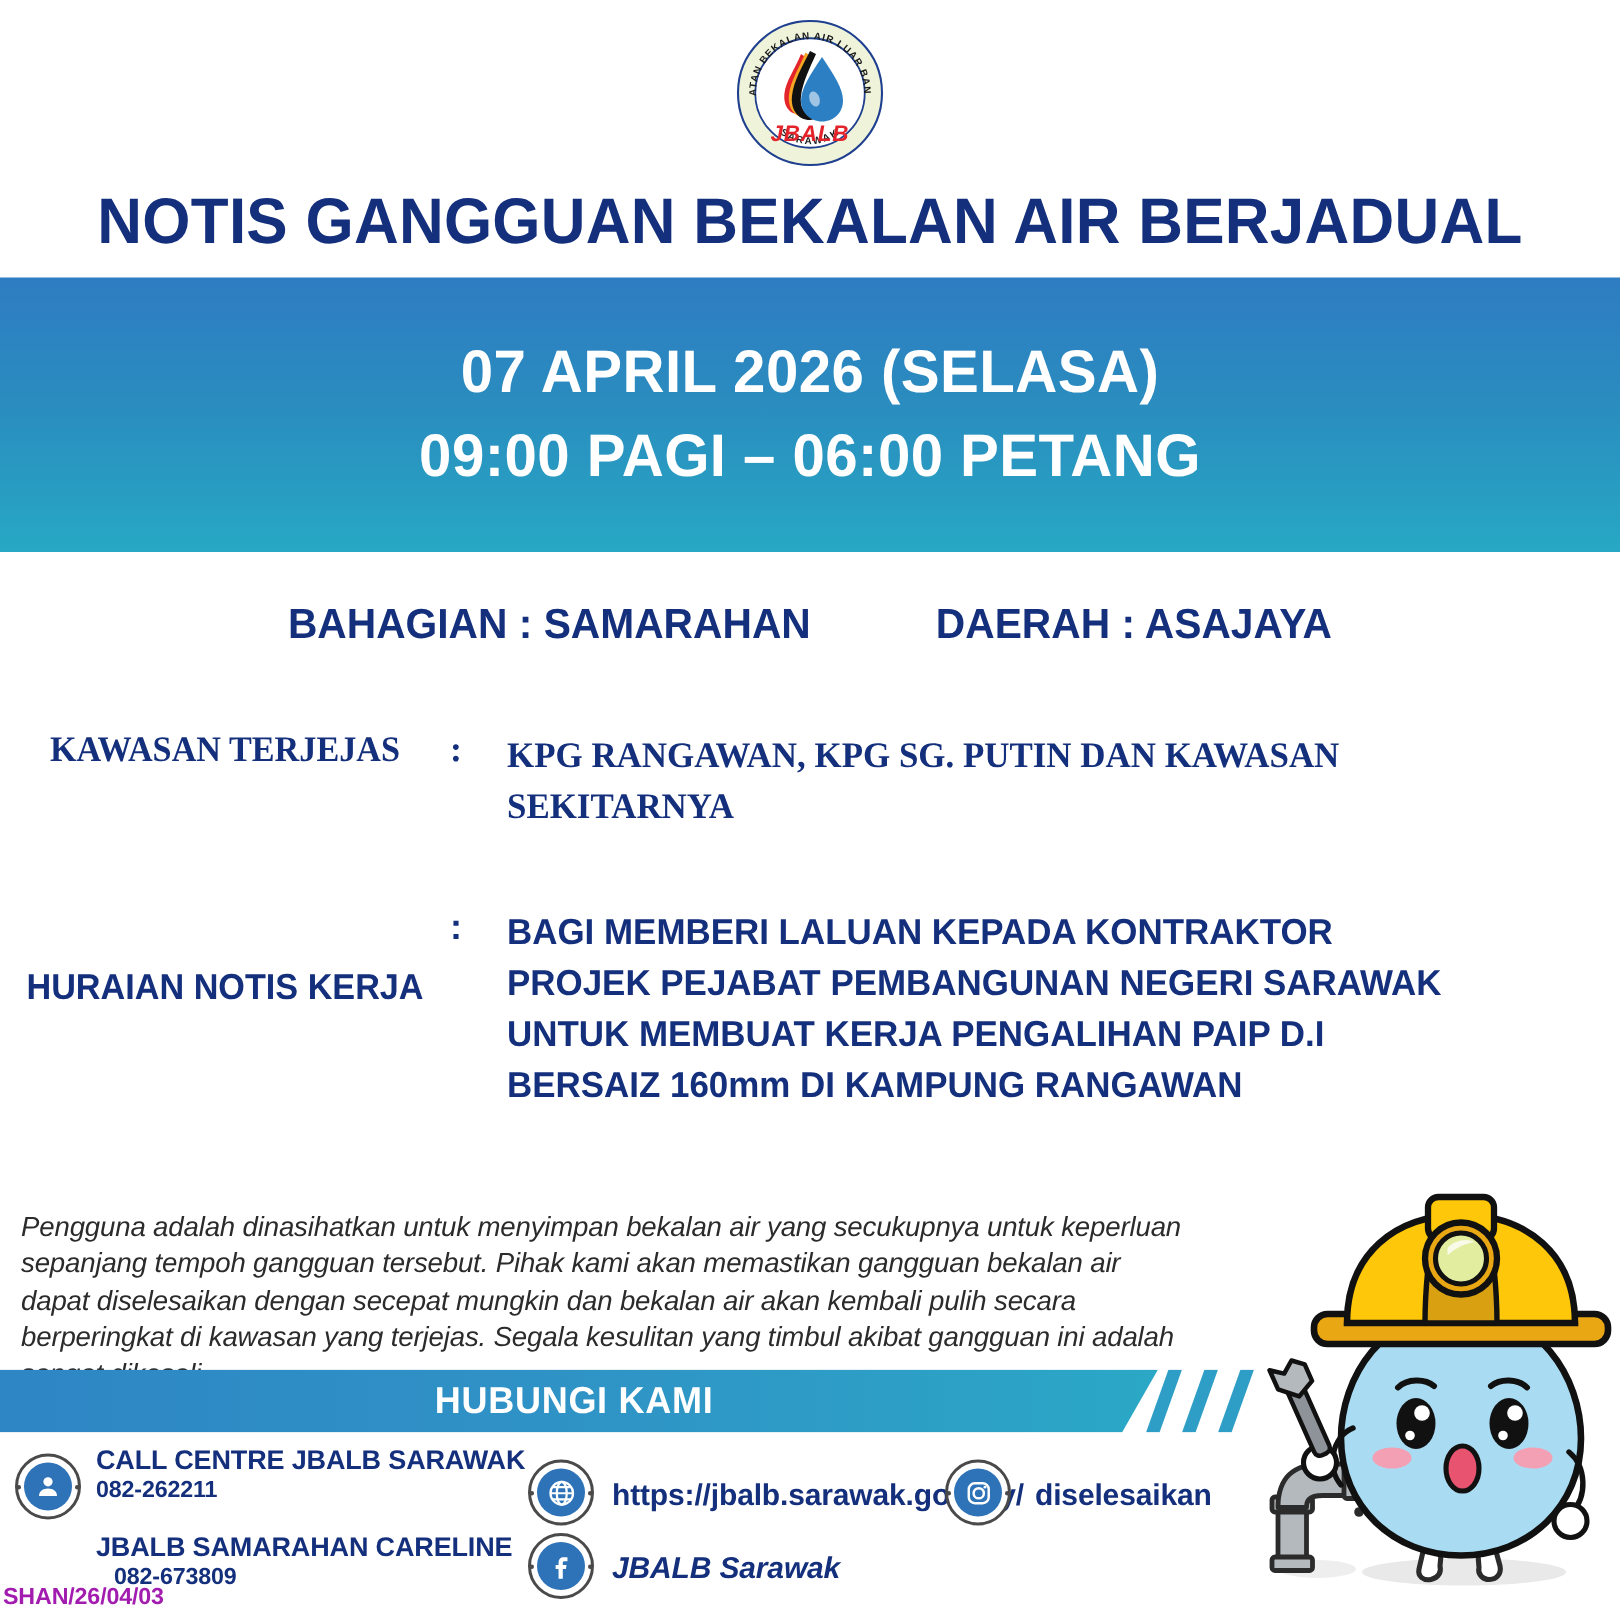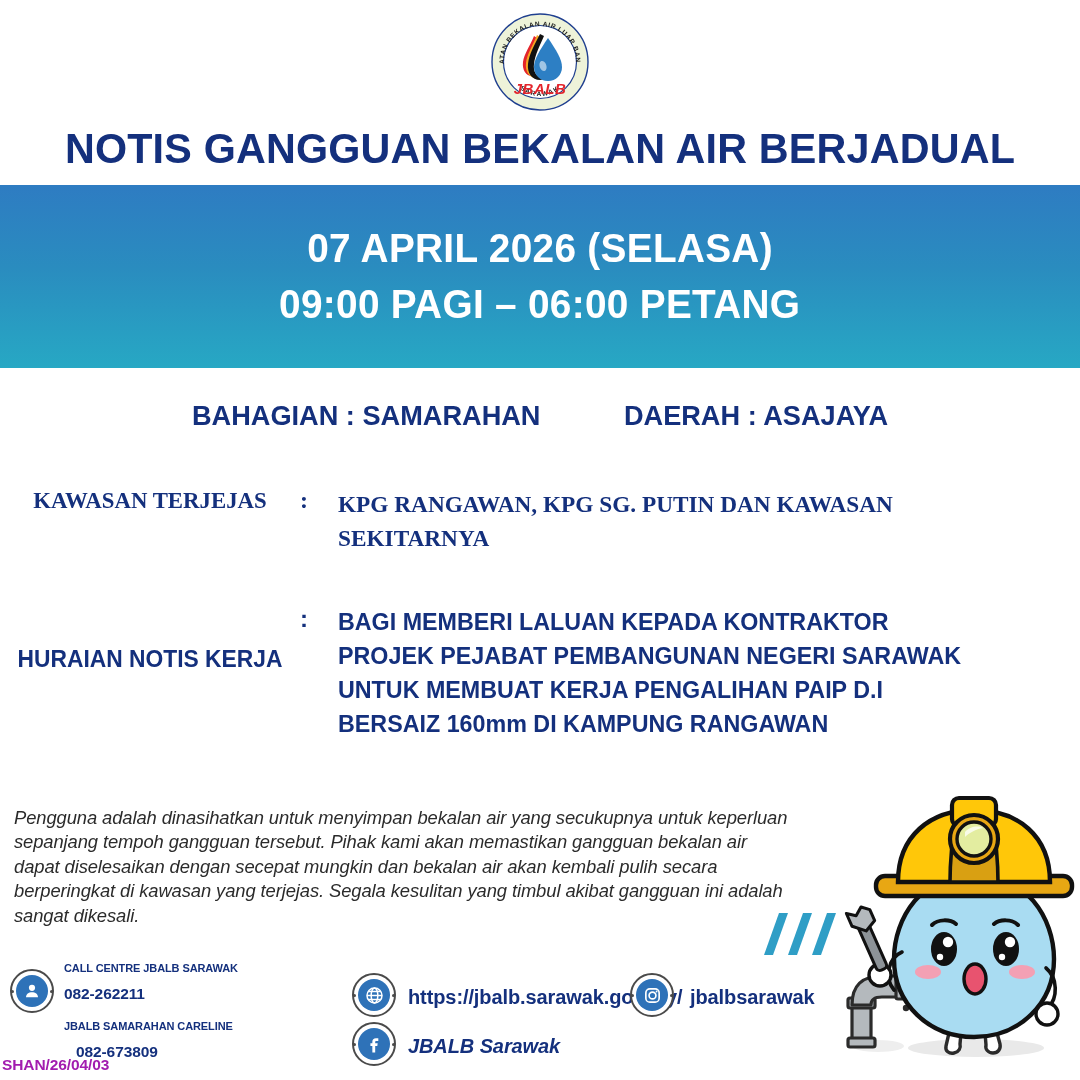--- a/index.html
+++ b/index.html
@@ -25,21 +25,21 @@
     font-weight:bold;
     letter-spacing:0.2px;
     transform:scaleX(0.96);
     font-family:"Liberation Sans", sans-serif;
   }
 
   
   .banner{
     position:absolute;left:0;top:185px;width:1080px;height:183px;
     background:linear-gradient(180deg,#2e7cc2 0%,#2a8cbf 45%,#27a8c4 100%);
-    display:flex;flex-direction:column;align-items:center;justify-content:center;
+    display:flex;flex-direction:column;justify-content:center;
   }
   .banner-line{
     color:#ffffff;font-size:40px;font-weight:bold;line-height:1.38;
     letter-spacing:0.3px;text-align:center;
     transform:scaleX(0.97);
   }
 
   
   .region-row{
     position:absolute;left:0;top:400px;width:1080px;
@@ -105,21 +105,21 @@
   .ic-ring::after{right:-1px;}
   .ic-disc{
     width:32px;height:32px;border-radius:50%;background:#2e72b8;
     display:flex;align-items:center;justify-content:center;color:#fff;
   }
   .ic-disc.fb{background:#2e72b8;}
   .ic-disc.ig{background:#2e72b8;}
   .ic-disc.web{background:#2e72b8;}
 
   .c-text{position:absolute;color:#14307d;font-weight:bold;}
-  .c-title{font-size:11px;line-height:1.55;letter-spacing:-0.1px;}
+  .c-title{font-size:18px;line-height:1.55;letter-spacing:-0.1px;}
   .c-num{font-size:15.5px;line-height:1.55;letter-spacing:-0.1px;text-align:center;}
   .c-link{font-size:20px;letter-spacing:-0.1px;}
 
   .ref-code{
     position:absolute;left:2px;top:1056px;
     color:#a21caf;font-size:15.5px;font-weight:bold;letter-spacing:-0.1px;
   }
 
   
   .mascot{position:absolute;left:836px;top:792px;width:244px;height:288px;}
@@ -174,20 +174,23 @@
 
   <div class="detail r2">
     <div class="d-label">HURAIAN NOTIS KERJA</div>
     <div class="d-colon">:</div>
     <div class="d-value">BAGI MEMBERI LALUAN KEPADA KONTRAKTOR PROJEK PEJABAT PEMBANGUNAN NEGERI SARAWAK UNTUK MEMBUAT KERJA PENGALIHAN PAIP D.I BERSAIZ 160mm DI KAMPUNG RANGAWAN</div>
   </div>
 
   <div class="disclaimer">Pengguna adalah dinasihatkan untuk menyimpan bekalan air yang secukupnya untuk keperluan sepanjang tempoh gangguan tersebut. Pihak kami akan memastikan gangguan bekalan air dapat diselesaikan dengan secepat mungkin dan bekalan air akan kembali pulih secara berperingkat di kawasan yang terjejas. Segala kesulitan yang timbul akibat gangguan ini adalah sangat dikesali.</div>
 
   <div class="contact-bar">
+    <div class="cb-main">
+      <div class="cb-text">HUBUNGI KAMI</div>
+    </div>
     <div class="stripe s1"></div>
     <div class="stripe s2"></div>
     <div class="stripe s3"></div>
   </div>
 
   <div class="c-icon" style="left:10px;top:969px;">
     <div class="ic-ring">
       <div class="ic-disc">
         <svg width="20" height="20" viewBox="0 0 24 24" fill="#ffffff">
           <circle cx="12" cy="8.2" r="3.7"></circle>
@@ -231,21 +234,21 @@
     <div class="ic-ring">
       <div class="ic-disc ig">
         <svg width="21" height="21" viewBox="0 0 24 24" fill="none" stroke="#ffffff" stroke-width="1.9">
           <rect x="4.4" y="4.4" width="15.2" height="15.2" rx="4.6"></rect>
           <circle cx="12" cy="12" r="3.9"></circle>
           <circle cx="16.7" cy="7.4" r="1.05" fill="#ffffff" stroke="none"></circle>
         </svg>
       </div>
     </div>
   </div>
-  <div class="c-text c-link" style="left:690px;top:986px;">jbalbsarawak</div>
+  <div class="c-text c-link" style="left:690px;top:986px;">diselesaikan</div>
 
   <div class="ref-code">SHAN/26/04/03</div>
 
   <div class="mascot">
     <svg width="244" height="288" viewBox="0 0 244 288">
 
       <ellipse cx="140" cy="256" rx="68" ry="9" fill="#e9e9e9"></ellipse>
       <ellipse cx="42" cy="254" rx="26" ry="6" fill="#eeeeee"></ellipse>
 
       <g stroke="#2b2b2b" stroke-width="3.2" fill="#b4b9bd" stroke-linejoin="round">

